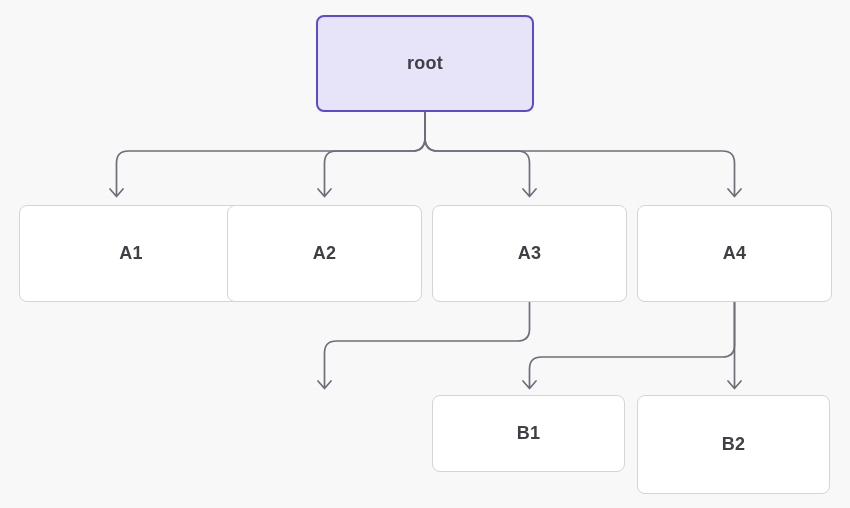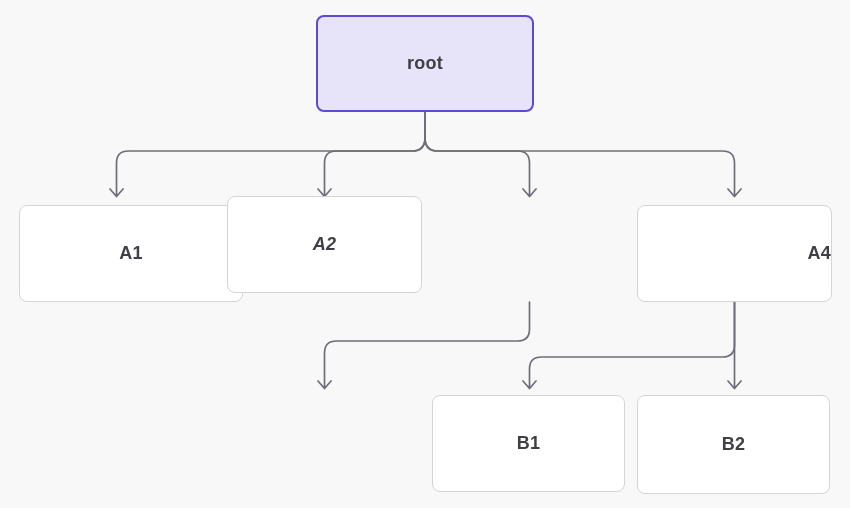--- a/index.html
+++ b/index.html
@@ -43,25 +43,25 @@
     color: var(--text, #3f3f46);
     letter-spacing: 0.2px;
     cursor: default;
   }
   .node.root {
     background: var(--root-fill, #e7e3f8);
     border: 2px solid var(--root-border, #5b4ccf);
   }
   .n-root { left: 316px; top: 15px;  width: 218px; height: 97px; }
   .n-a1   { left: 19px;  top: 205px; width: 224px; height: 97px; }
-  .n-a2   { left: 227px; top: 196px; width: 195px; height: 97px; font-style: italic; }
+  .n-a2   { left: 227px; top: 205px; width: 195px; height: 97px; }
   .n-a3   { left: 432px; top: 205px; width: 195px; height: 97px; }
-  .n-a4   { left: 637px; top: 205px; width: 195px; height: 97px; justify-content: flex-end; }
+  .n-a4   { left: 637px; top: 205px; width: 195px; height: 97px; }
   .n-c1   { left: 227px; top: 395px; width: 194px; height: 97px; }
-  .n-b1   { left: 432px; top: 395px; width: 193px; height: 97px; }
+  .n-b1   { left: 432px; top: 395px; width: 193px; height: 77px; }
   .n-b2   { left: 637px; top: 395px; width: 193px; height: 99px; }
 </style>
 </head>
 <body>
 
 <div class="canvas">
 
   <svg class="edges" viewBox="0 0 850 508" xmlns="http://www.w3.org/2000/svg">
 
     <path d="M425,112 V138 Q425,151 412,151 H128.5 Q116.5,151 116.5,163 V195 M110,189 L116.5,196.5 L123,189"></path>
@@ -79,20 +79,23 @@
   <div class="node root n-root">
     <span>root</span>
   </div>
 
   <div class="node n-a1">
     <span>A1</span>
   </div>
   <div class="node n-a2">
     <span>A2</span>
   </div>
+  <div class="node n-a3">
+    <span>A3</span>
+  </div>
   <div class="node n-a4">
     <span>A4</span>
   </div>
 
   <div class="node n-b1">
     <span>B1</span>
   </div>
   <div class="node n-b2">
     <span>B2</span>
   </div>

